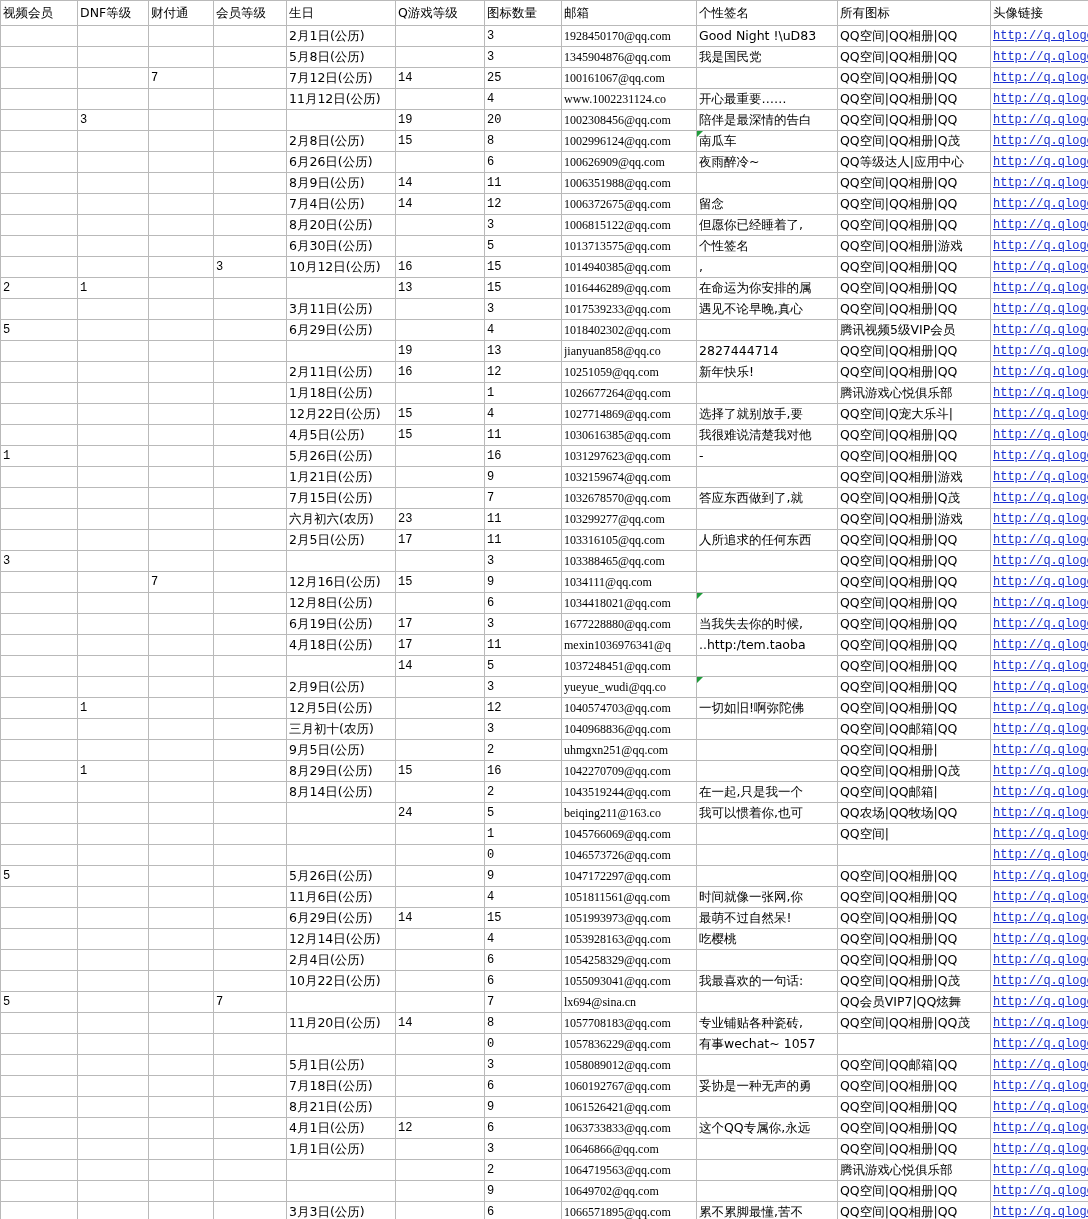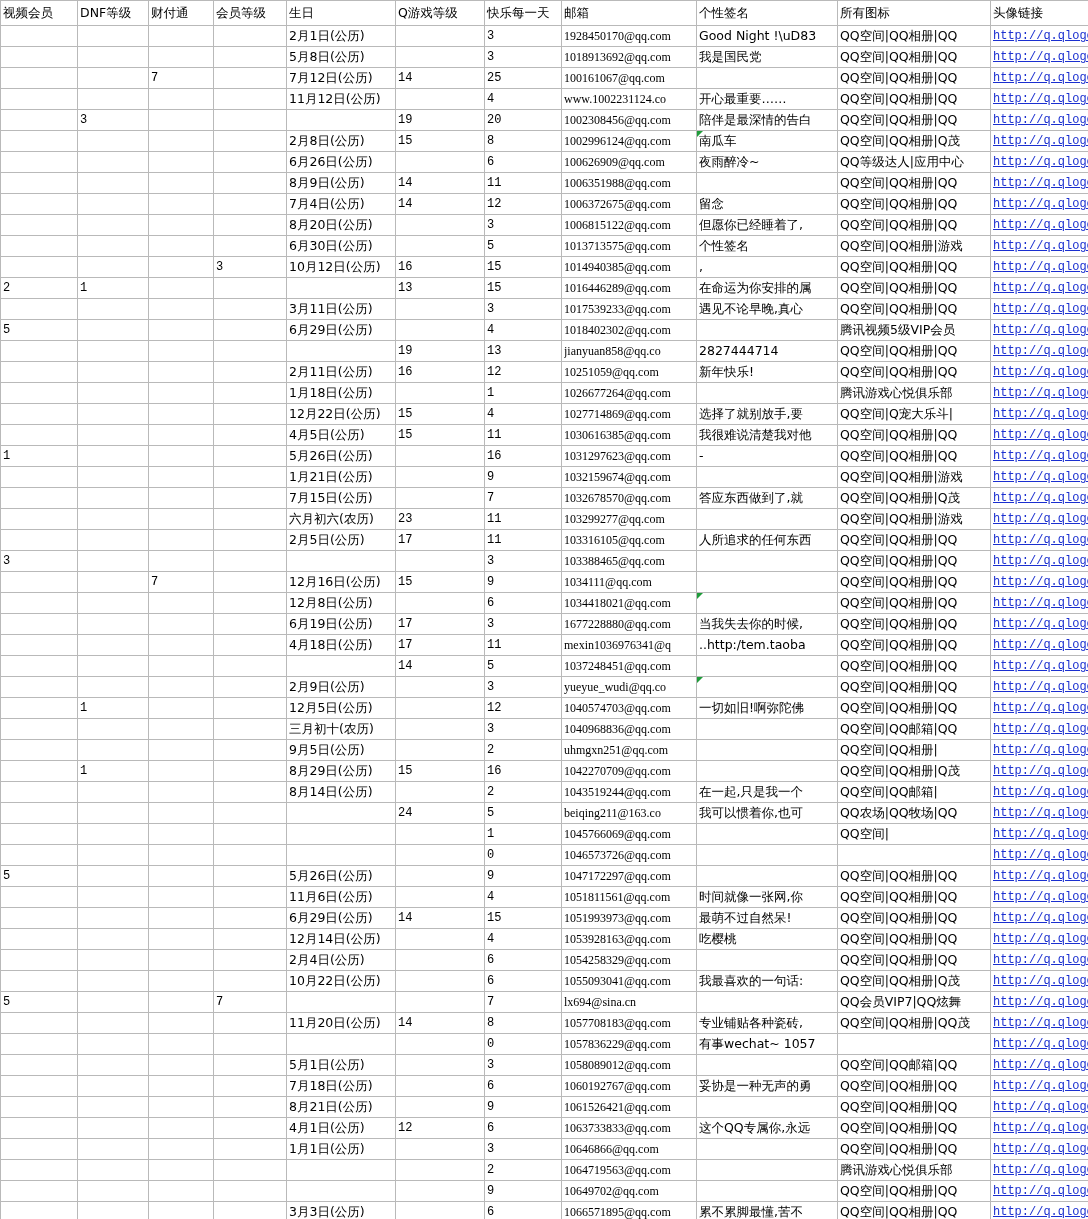--- a/index.html
+++ b/index.html
@@ -97,21 +97,21 @@
 
 <table class="sheet">
   <thead>
     <tr>
       <th class="c0 hdr">视频会员</th>
       <th class="c1 hdr">DNF等级</th>
       <th class="c2 hdr">财付通</th>
       <th class="c3 hdr">会员等级</th>
       <th class="c4 hdr">生日</th>
       <th class="c5 hdr">Q游戏等级</th>
-      <th class="c6 hdr">快乐每一天</th>
+      <th class="c6 hdr">图标数量</th>
       <th class="c7 hdr">邮箱</th>
       <th class="c8 hdr">个性签名</th>
       <th class="c9 hdr">所有图标</th>
       <th class="c10 hdr">头像链接</th>
     </tr>
   </thead>
   <tbody>
       <tr>
         <td class="c0">
           <span class="cellwrap num"></span>
@@ -163,21 +163,21 @@
         <td class="c4">
           <span class="cellwrap cjk">5月8日(公历)</span>
         </td>
         <td class="c5">
           <span class="cellwrap num"></span>
         </td>
         <td class="c6">
           <span class="cellwrap num">3</span>
         </td>
         <td class="c7">
-          <span class="cellwrap mono">1018913692@qq.com</span>
+          <span class="cellwrap mono">1345904876@qq.com</span>
         </td>
         <td class="c8">
           <span class="cellwrap cjk">我是国民党</span>
         </td>
         <td class="c9">
           <span class="cellwrap cjk">QQ空间|QQ相册|QQ</span>
         </td>
         <td class="c10">
           <span class="cellwrap link">http://q.qlogo.cn</span>
         </td>

